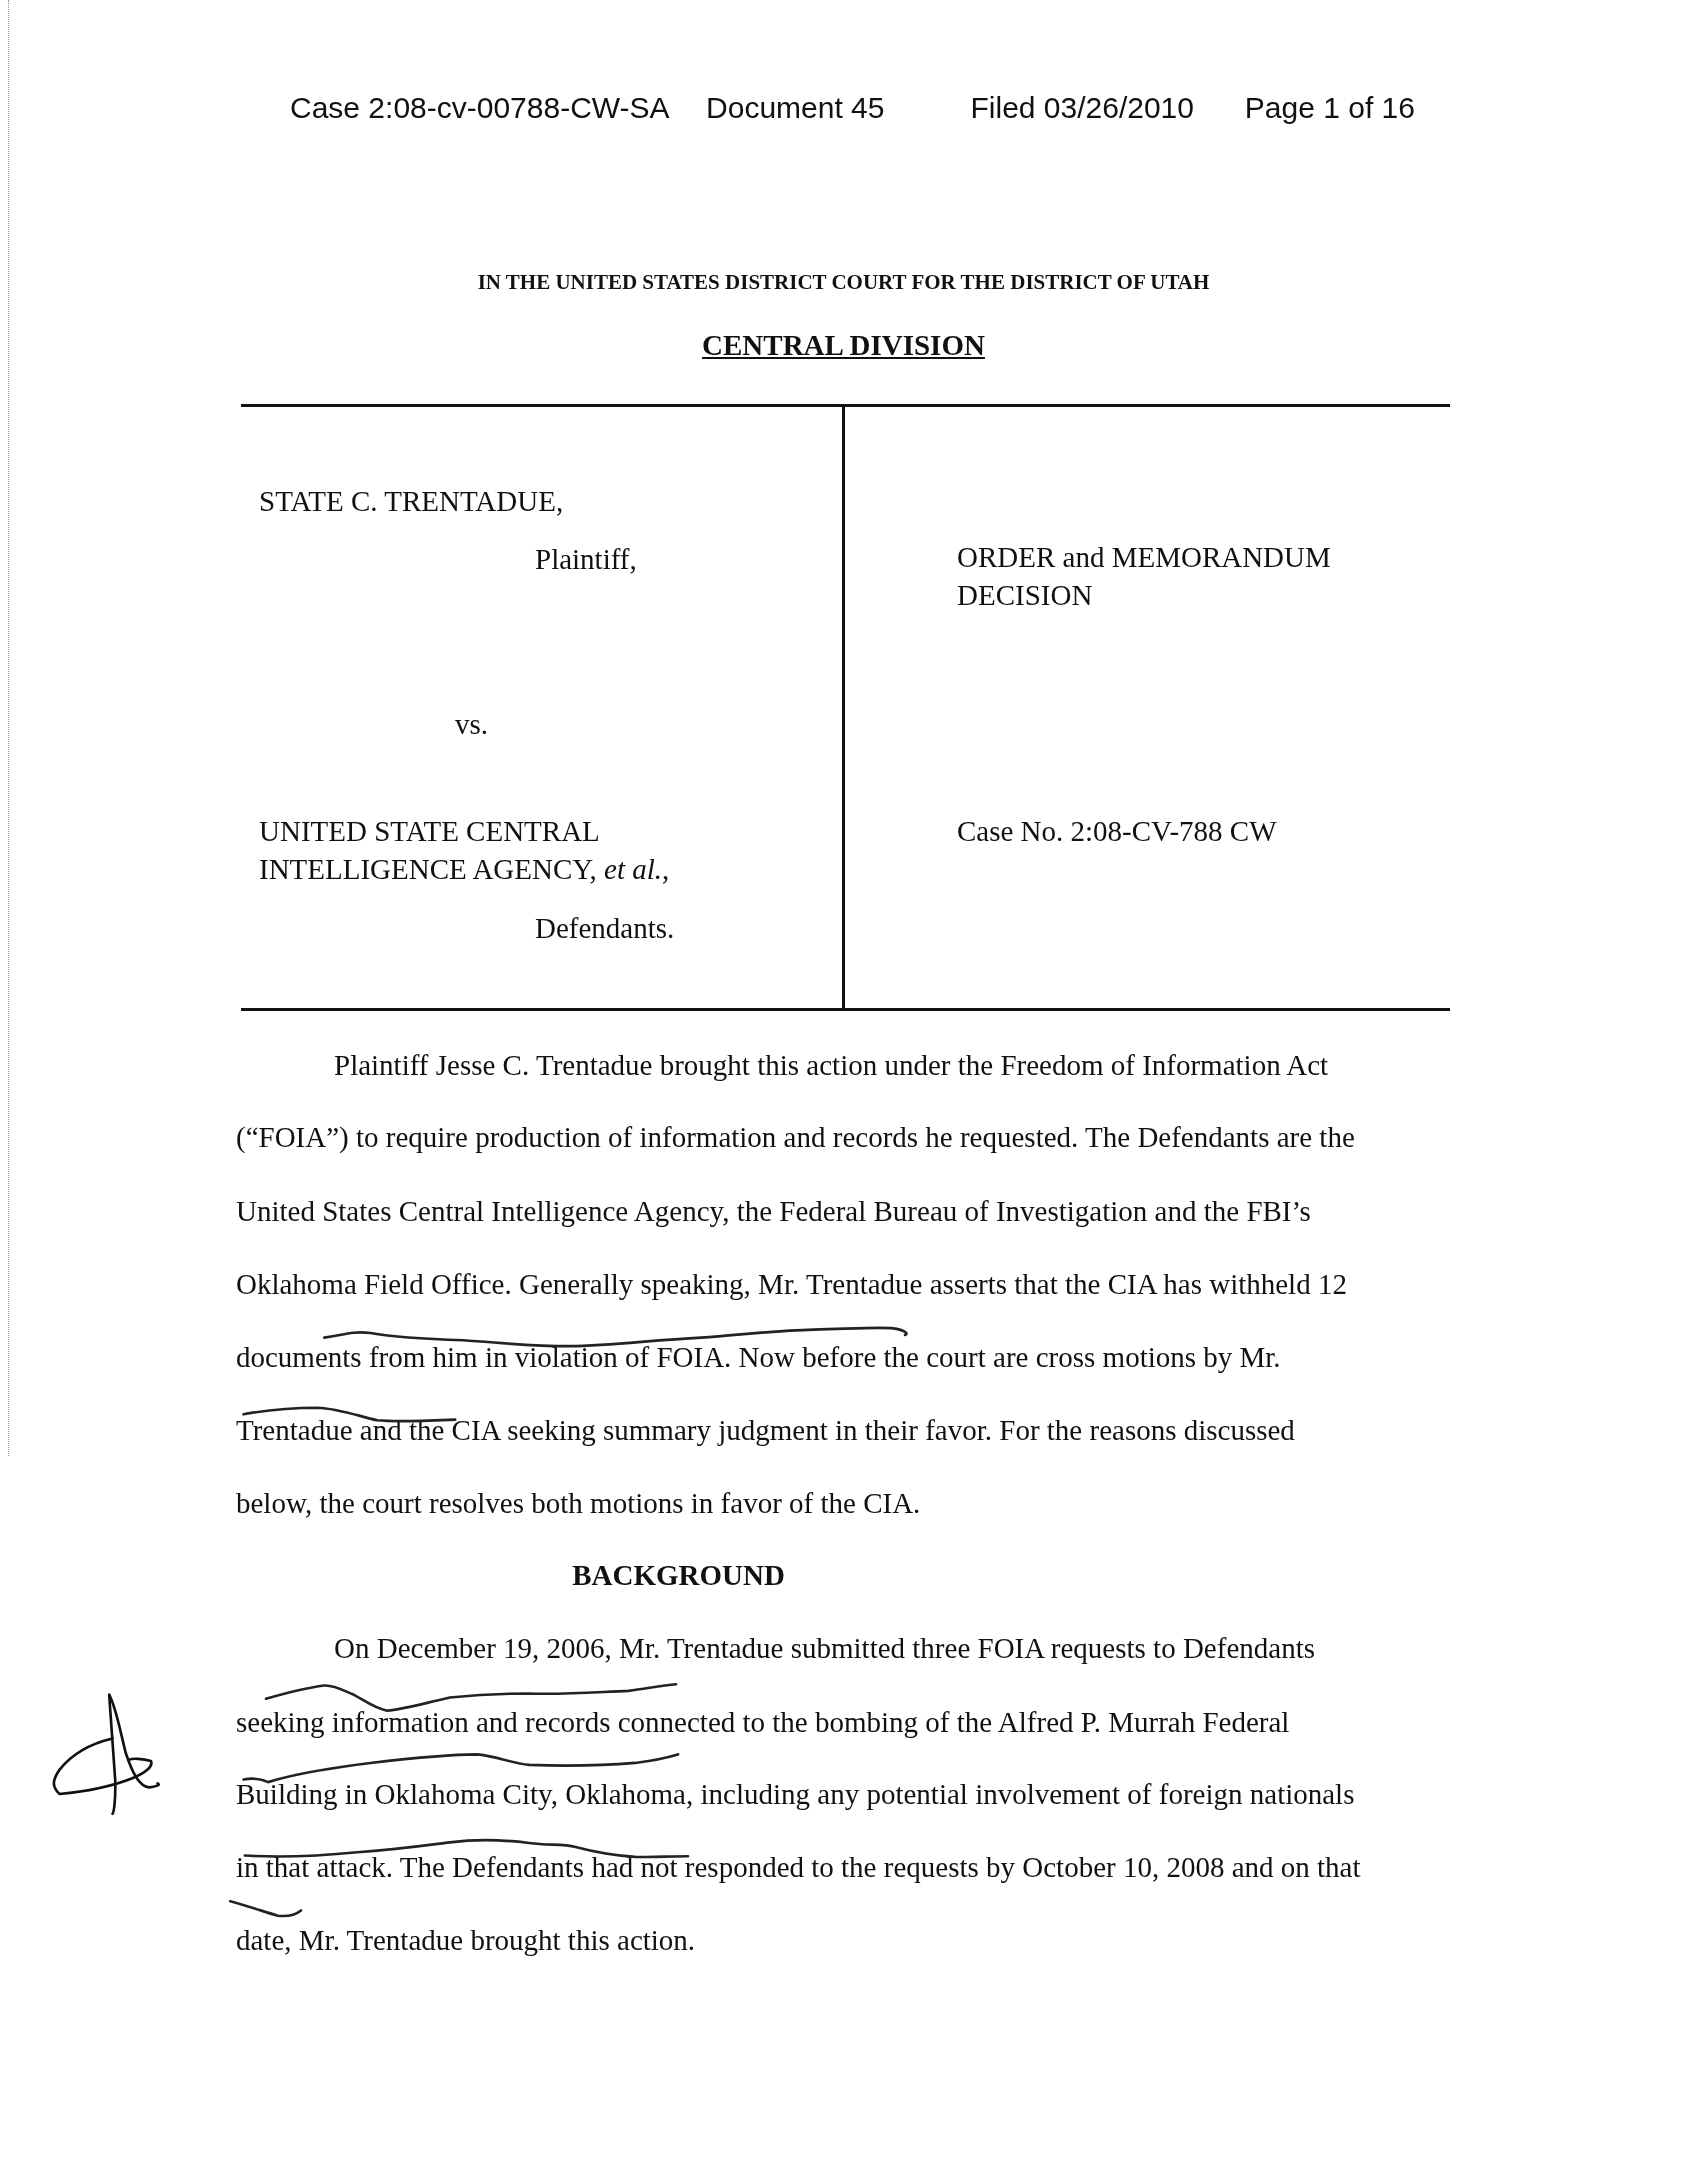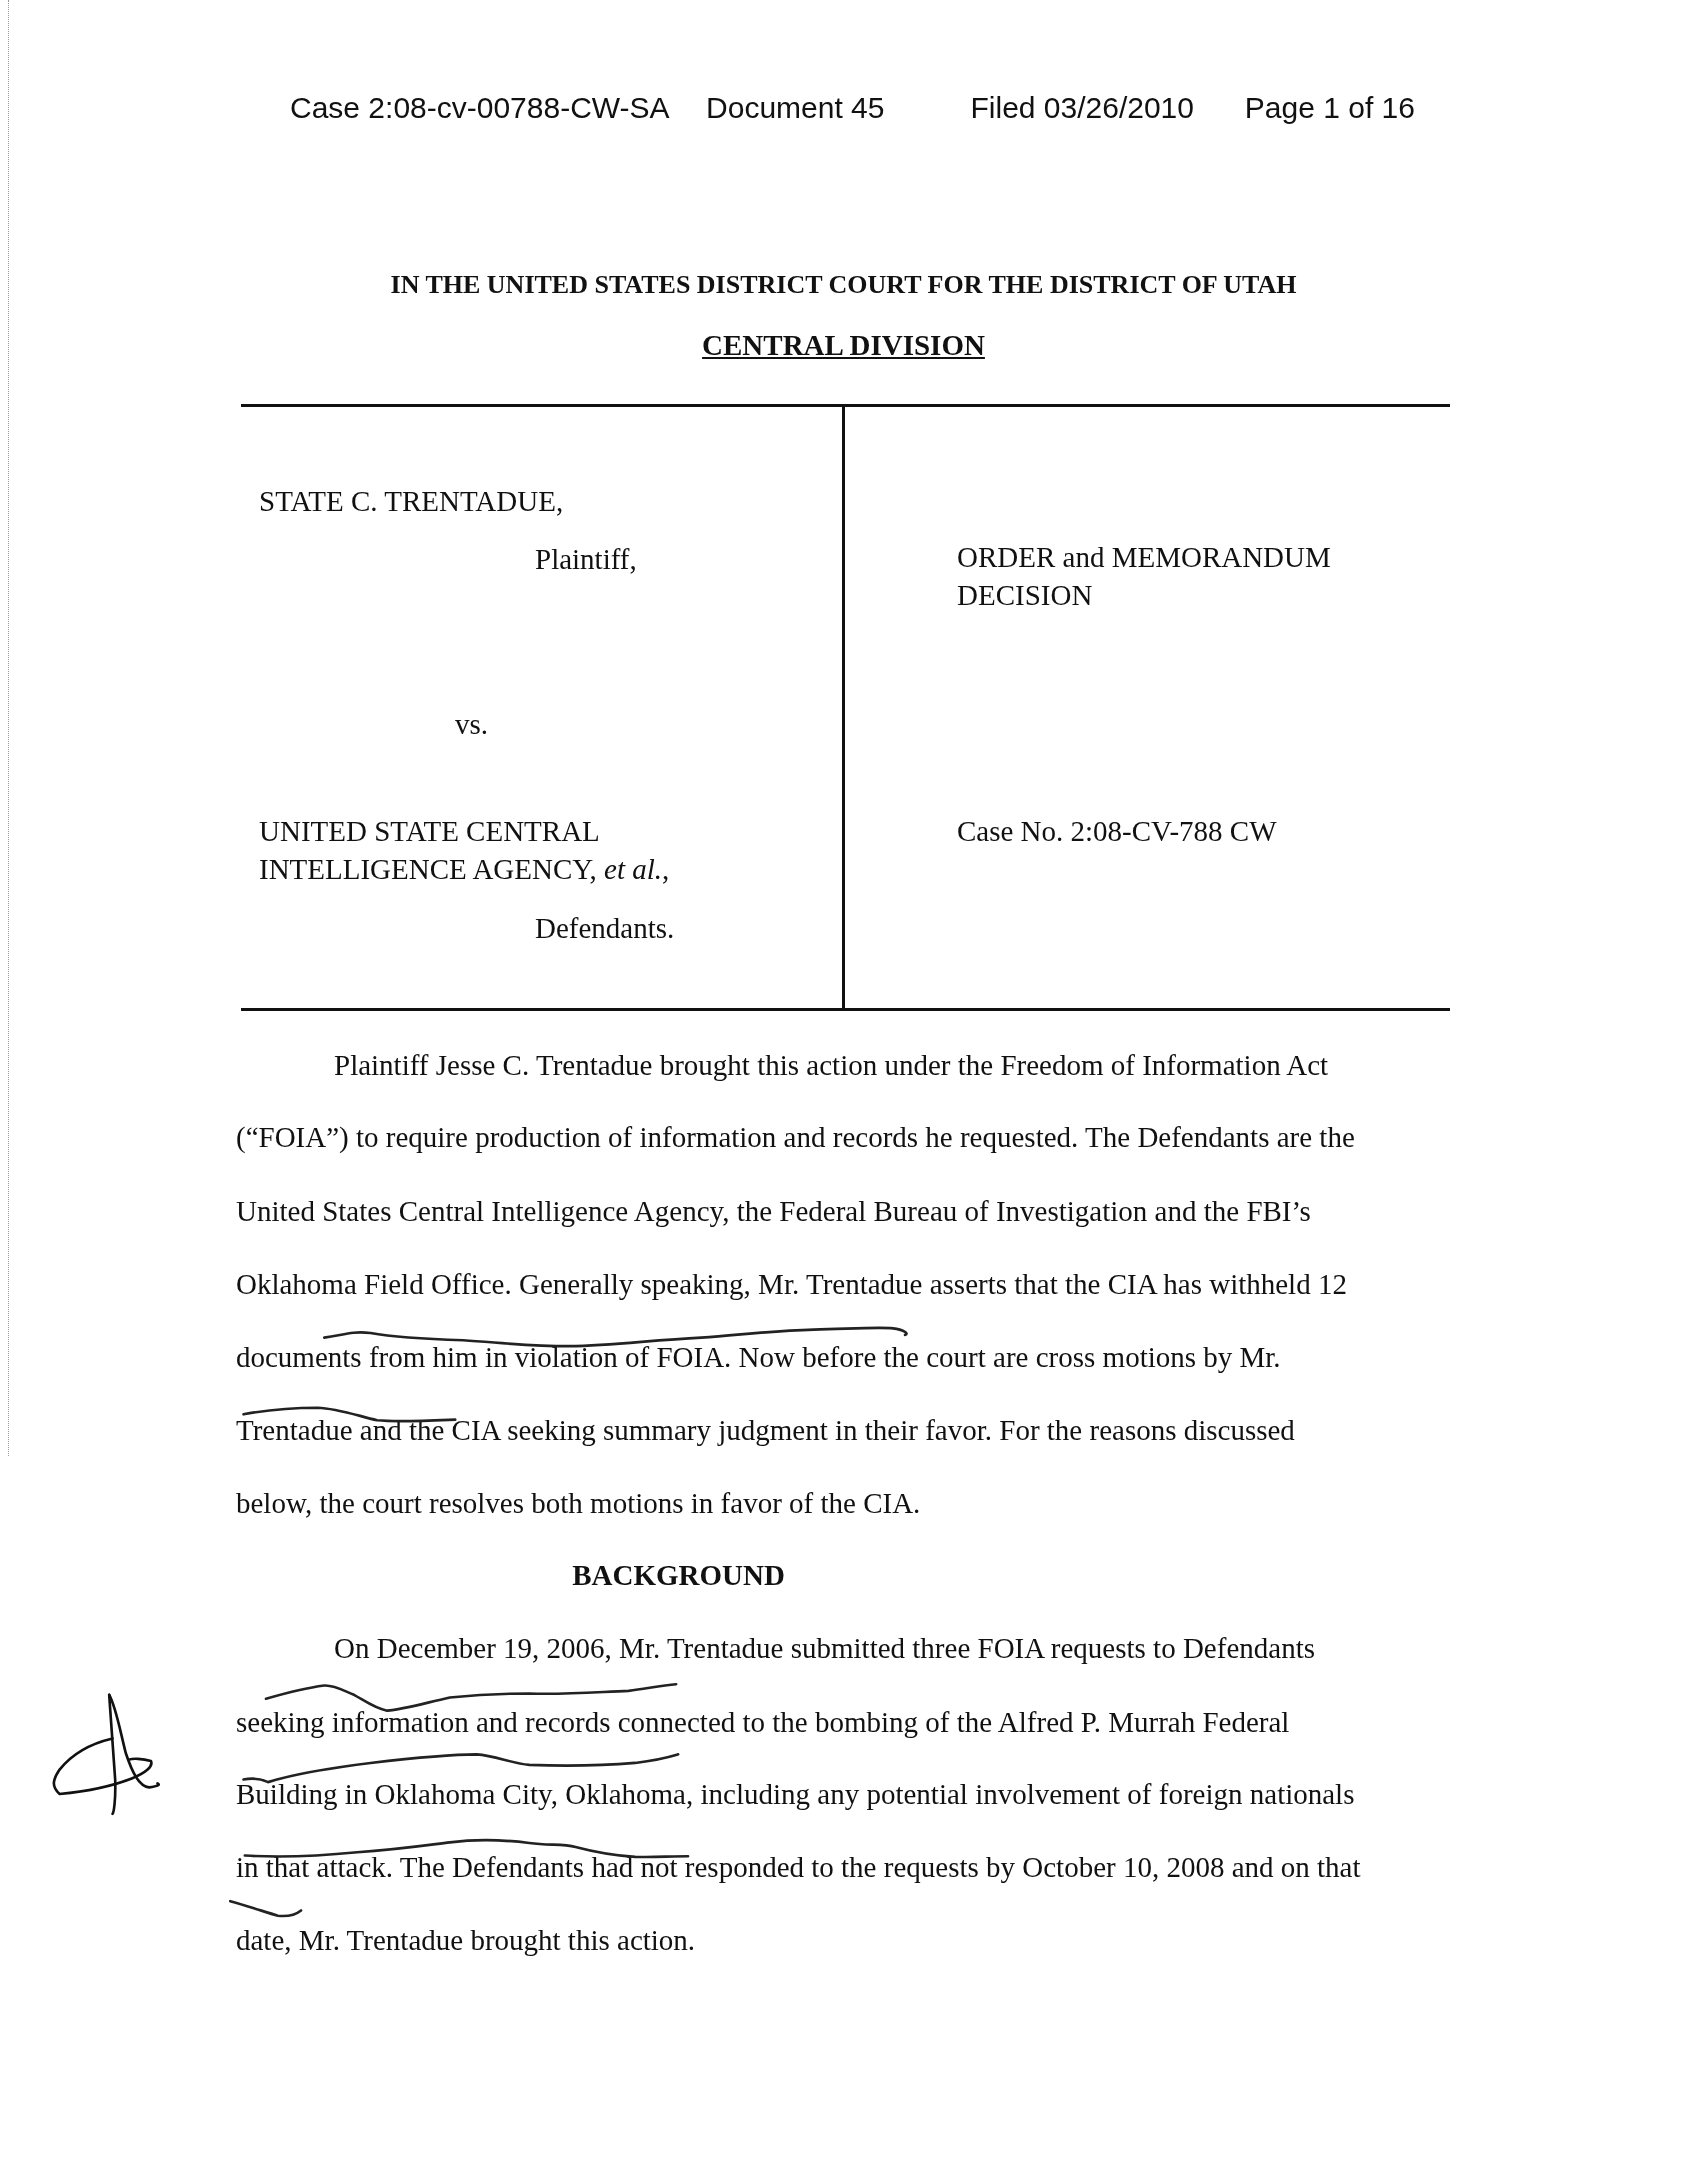--- a/index.html
+++ b/index.html
@@ -9,21 +9,21 @@
   .sans { font-family: "Liberation Sans", "DejaVu Sans", sans-serif; }
 
   #scan-edge { position: absolute; left: 8px; top: 0; width: 0; height: 1456px; border-left: 1.3px dotted #9a9a9a; }
 
   #filing-header { top: 91px; left: 290px; width: 1125px; font-size: 30px; display: flex; gap: 0; }
   #filing-header span { display: inline-block; }
   .hdr-case { width: 417px; }
   .hdr-doc { width: 237px; }
   .hdr-filed { width: 275px; margin-left: 28px; }
 
-  #court-title { top: 270px; left: 0; width: 1687px; text-align: center; font-size: 26px; font-weight: bold; }
+  #court-title { top: 270px; left: 0; width: 1687px; text-align: center; font-size: 21px; font-weight: bold; }
   #division { top: 329px; left: 0; width: 1687px; text-align: center; font-size: 29px; font-weight: bold; text-decoration: underline; }
 
   .rule { position: absolute; background: #111; }
   #caption-top { left: 241px; top: 404px; width: 1209px; height: 3.3px; }
   #caption-bottom { left: 241px; top: 1008px; width: 1209px; height: 3.3px; }
   #caption-divider { left: 842px; top: 406px; width: 2.6px; height: 602px; }
 
   .cap { font-size: 29px; }
   #plaintiff-name { top: 485px; left: 259px; }
   #plaintiff-role { top: 543px; left: 535px; }

